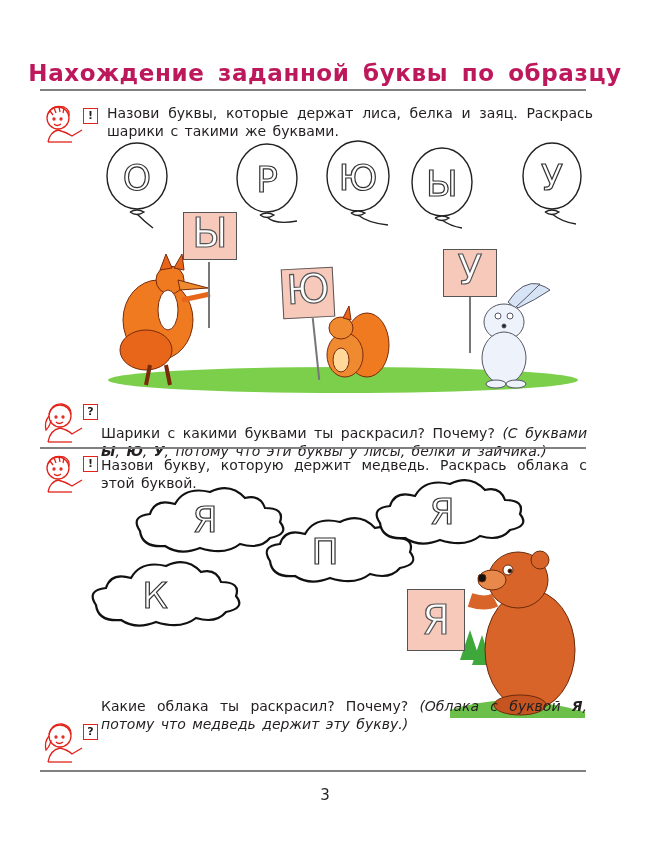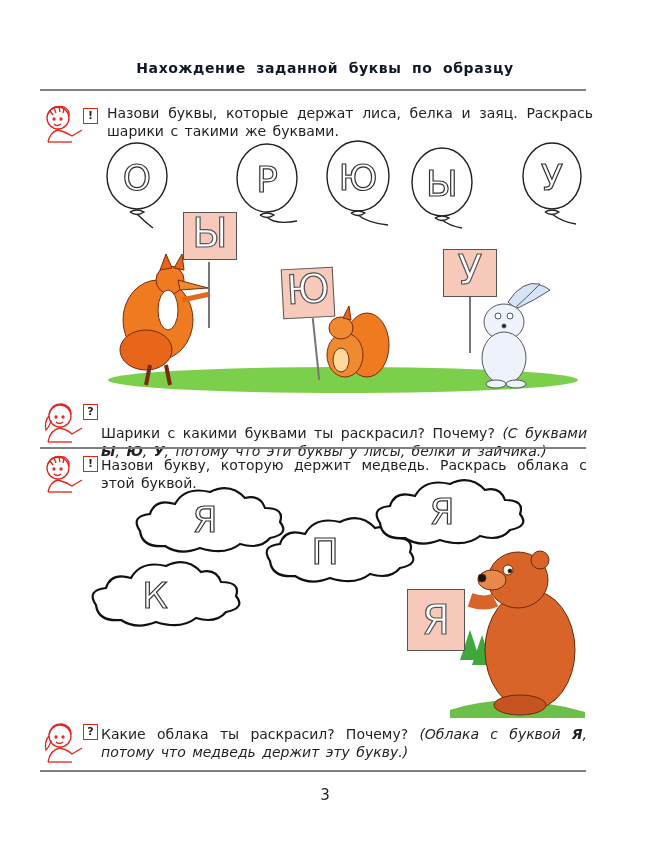--- a/index.html
+++ b/index.html
@@ -1,20 +1,20 @@
 <!DOCTYPE html>
 <html><head>
 <meta charset="utf-8">
 <style>
   html, body { margin: 0; padding: 0; background: #ffffff; }
   body { width: 650px; height: 856px; position: relative; overflow: hidden;
          font-family: "DejaVu Sans", "Liberation Sans", sans-serif; color: #231f20; }
   .abs { position: absolute; }
-  .title { left: 0; width: 650px; top: 60px; text-align: center; color: #0f172a;
-           font-weight: bold; font-size: 14px; letter-spacing: 0.6px; word-spacing: 5px; }
+  .title { left: 0; width: 650px; top: 60px; text-align: center; color: #be185d;
+           font-weight: bold; font-size: 23px; letter-spacing: 0.6px; word-spacing: 5px; }
   .hr { left: 40px; width: 546px; height: 2px; background: #808080; }
   .task-text { left: 101px; width: 486px; font-size: 14px; line-height: 18px;
                text-align: justify; text-align-last: left; word-spacing: 2px; }
   .task-text i { font-style: italic; }
   .task-text b { font-weight: bold; }
   .icon-kid { width: 56px; height: 48px; }
   .badge { width: 13px; height: 14px; border: 1.5px solid #e2231a; background: #fff;
            font-size: 11px; font-weight: bold; line-height: 14px; text-align: center; color: #231f20; }
   .balloon-letter { font-size: 36px; fill: #fff; stroke: #333; stroke-width: 1.2px;
                     font-family: "DejaVu Sans", sans-serif; }
@@ -213,18 +213,18 @@
       <path d="M7 16 Q2 22 4 30 Q8 26 9 20"></path>
       <circle cx="14" cy="17" r="1"></circle>
         <circle cx="21" cy="17" r="1"></circle>
       <path d="M14 22 Q17 25 21 22"></path>
       <path d="M6 42 Q8 30 18 28 Q26 30 30 34 L40 28"></path>
       <path d="M6 42 L30 42"></path>
     </g>
   </svg>
   <div class="abs badge" style="left:41px;top:4px;">?</div>
 </div>
-<div class="abs task-text" style="top:725px;">
+<div class="abs task-text" style="top:697px;">
   <span>Какие облака ты раскрасил? Почему?</span> <i><span>(Облака с буквой </span><b>Я</b><span>, потому что медведь держит эту букву.)</span></i>
 </div>
 <div class="abs hr" style="top:770px;"></div>
 
 <div class="abs page-num">3</div>
 
 </body></html>

